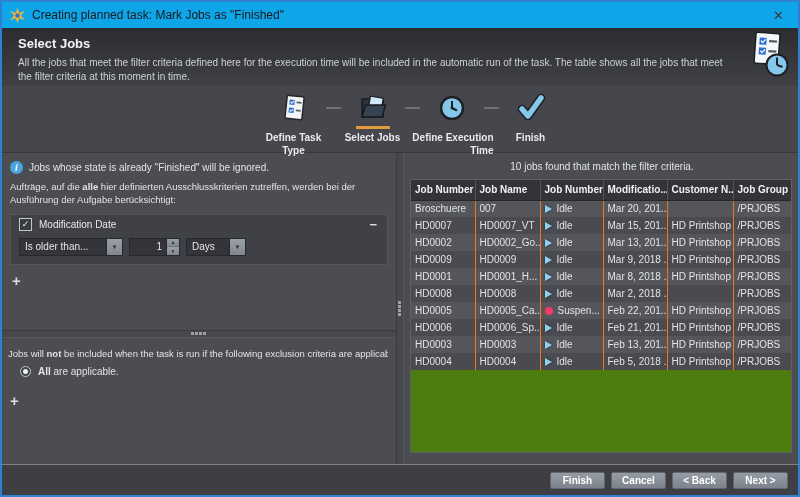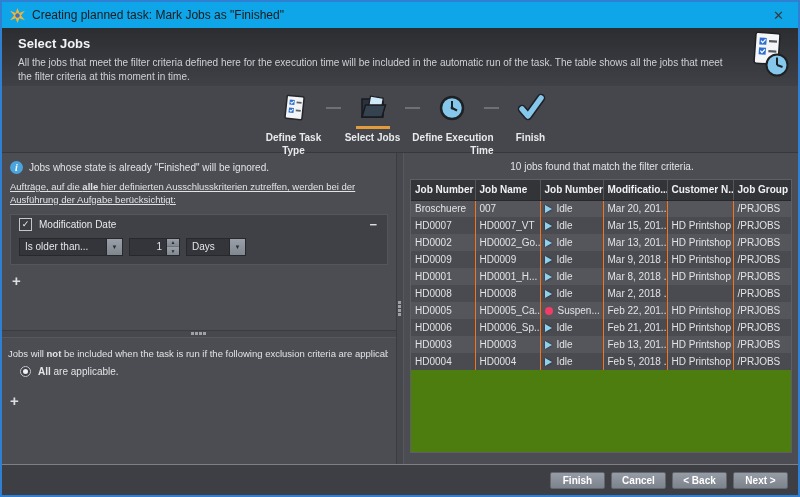--- a/index.html
+++ b/index.html
@@ -44,21 +44,21 @@
   .right-col{flex:1;padding:6px 6px 0 6px;display:flex;flex-direction:column;min-width:0;}
 
   
   .panel-top{height:177px;box-sizing:border-box;padding:8px 8px 0 8px;flex:0 0 auto;overflow:hidden;}
   .panel-bottom{flex:1;padding:10px 8px 0 6px;overflow:hidden;}
   .info-row{display:flex;align-items:center;gap:6px;margin-bottom:7px;}
   .info-icon{width:13px;height:13px;border-radius:50%;background:#4aa5de;color:#fff;
     font-family:"Liberation Serif",serif;font-style:italic;font-weight:bold;font-size:10px;
     display:flex;align-items:center;justify-content:center;flex:0 0 auto;}
   .small-text{font-size:10px;color:#e2e3e5;white-space:nowrap;}
-  .german{font-size:9.5px;color:#e2e3e5;line-height:1.35;margin-bottom:7px;max-width:378px;text-decoration:underline;}
+  .german{font-size:9.5px;color:#e2e3e5;line-height:1.35;margin-bottom:7px;max-width:378px;}
 
   .filter-group{background:#3f4146;border:1px solid #54565b;}
   .group-header{display:flex;align-items:center;height:20px;padding:0 8px;gap:7px;}
   .checkbox{width:11px;height:11px;border:1px solid #c3c6cb;background:#3a3c41;display:flex;
     align-items:center;justify-content:center;color:#f2f2f2;font-size:9px;line-height:1;flex:0 0 auto;}
   .group-label{font-size:10px;color:#e8e9eb;flex:1;}
   .collapse-btn{color:#dcdde0;font-size:13px;font-weight:bold;line-height:1;padding:0 2px;}
   .widget-row{display:flex;gap:6px;padding:3px 8px 8px 8px;}
   .combo{display:flex;height:18px;border:1px solid #26282c;box-sizing:border-box;}
   .combo-value{background:#33353a;color:#e4e5e7;font-size:10px;display:flex;align-items:center;padding:0 5px;

